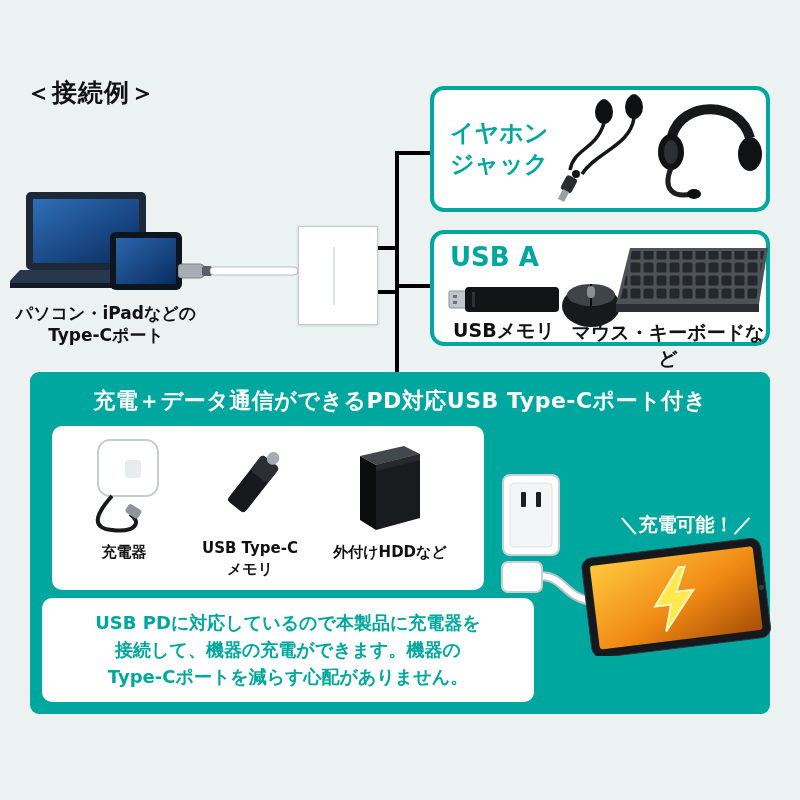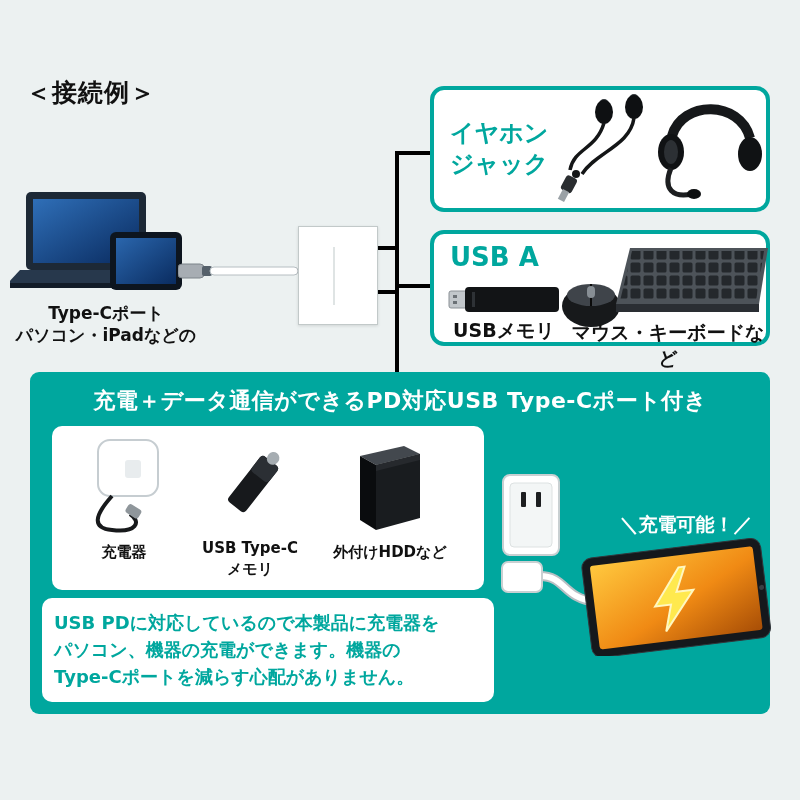--- a/index.html
+++ b/index.html
@@ -15,21 +15,21 @@
   .tealbox{position:absolute;background:#fff;border:4px solid var(--accent);border-radius:14px;box-sizing:border-box;padding-left:32px;}
   .tealtext{color:var(--accent);font-weight:bold;}
   .ep-label{position:absolute;left:16px;top:28px;font-size:24px;line-height:31px;}
   .usba-title{position:absolute;left:16px;top:8px;font-size:26px;}
   .small-label{position:absolute;font-size:19px;font-weight:600;color:#111;text-align:center;}
   .pd{position:absolute;left:30px;top:372px;width:740px;height:342px;background:var(--accent);border-radius:9px;}
   .pd-title{position:absolute;left:0;top:14px;width:100%;text-align:center;color:#fff;font-size:22px;font-weight:bold;letter-spacing:.5px;}
   .devbox{position:absolute;left:22px;top:54px;width:432px;height:164px;background:#fff;border-radius:10px;}
   .dev-label{position:absolute;font-size:15px;font-weight:600;color:#111;text-align:center;line-height:21px;}
   .charge-label{position:absolute;left:566px;top:140px;width:180px;text-align:center;color:#fff;font-size:19px;font-weight:bold;}
-  .descbox{position:absolute;left:12px;top:226px;width:452px;height:104px;background:#fff;border-radius:10px;box-sizing:border-box;padding:11px 12px;}
+  .descbox{position:absolute;left:12px;top:226px;width:492px;height:104px;background:#fff;border-radius:10px;box-sizing:border-box;padding:11px 12px;text-align:center;}
   .descbox div{color:var(--accent);font-size:18px;font-weight:600;line-height:27px;white-space:nowrap;}
 </style>
 </head>
 <body>
 
 <div class="page">
 
   <div class="heading">＜接続例＞</div>
 
   <div class="line" style="left:395px;top:151px;width:4px;height:223px;"></div>
@@ -51,22 +51,22 @@
     </defs>
     <rect x="16" y="0" width="120" height="78" rx="5" fill="#1d2936"></rect>
     <rect x="23" y="7" width="106" height="64" fill="url(#lapScr)"></rect>
     <path d="M10 78 L142 78 L154 91 L-2 91 Z" fill="#27384c"></path>
     <path d="M-2 91 L154 91 L154 96 L-2 96 Z" fill="#121c28"></path>
     <rect x="100" y="40" width="72" height="58" rx="6" fill="#0d151f"></rect>
     <rect x="106" y="46" width="60" height="46" fill="url(#tabScr)"></rect>
   </svg>
 
   <div class="src-label">
+    <div>パソコン・iPadなどの</div>
     <div>Type-Cポート</div>
-    <div>パソコン・iPadなどの</div>
   </div>
 
   <svg class="abs" style="left:178px;top:258px;" width="120" height="26" viewBox="0 0 120 26">
     <rect x="0" y="6" width="26" height="14" rx="4" fill="#a7adb3" stroke="#7d848a"></rect>
     <rect x="24" y="8" width="10" height="10" rx="2" fill="#55606a"></rect>
     <rect x="32" y="9" width="88" height="8" rx="4" fill="#ffffff" stroke="#b6bec2"></rect>
   </svg>
 
   <div class="adapter">
     <div class="print"></div>
@@ -186,18 +186,18 @@
       <g transform="rotate(-7 97 60)">
         <rect x="8" y="12" width="180" height="100" rx="10" fill="#15181c" stroke="#31363b"></rect>
         <rect x="16" y="20" width="164" height="84" rx="3" fill="url(#tg)"></rect>
         <circle cx="184" cy="62" r="2.5" fill="#3a3f44"></circle>
         <polygon points="104,32 76,68 92,68 84,94 116,56 99,56 110,32" fill="#ffe94e" stroke="#fff7c0" stroke-width="2"></polygon>
       </g>
     </svg>
 
     <div class="descbox">
       <div>USB PDに対応しているので本製品に充電器を</div>
-      <div>パソコン、機器の充電ができます。機器の</div>
+      <div>接続して、機器の充電ができます。機器の</div>
       <div>Type-Cポートを減らす心配がありません。</div>
     </div>
   </div>
 
 </div>
 
 </body></html>

